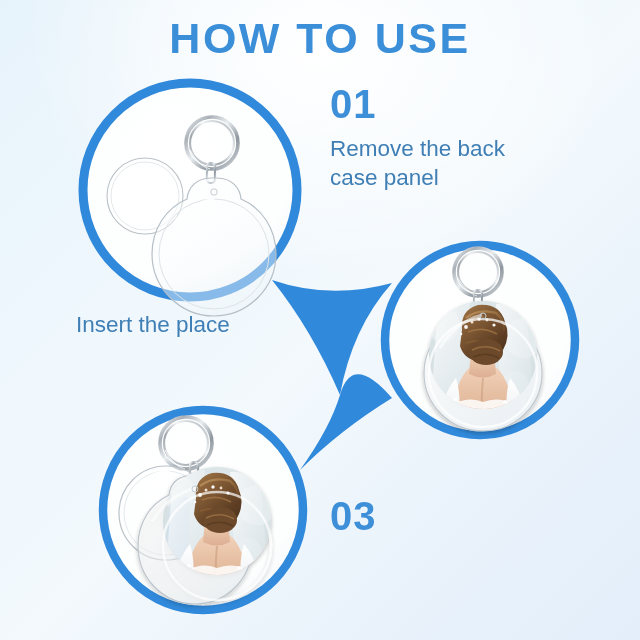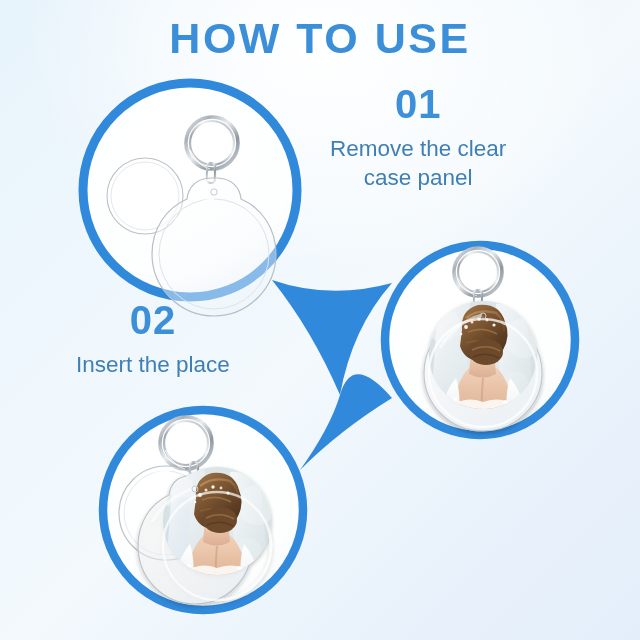--- a/index.html
+++ b/index.html
@@ -33,21 +33,21 @@
     text-align: center;
     font-size: 43px;
     font-weight: bold;
     letter-spacing: 2.5px;
     color: #3b8ed8;
     text-shadow: 0 1px 0 rgba(255,255,255,0.8);
     white-space: nowrap;
   }
 
   
-  .step-text { position: absolute; text-align: center; }
+  .step-text { position: absolute; }
   .step-num {
     font-size: 40px;
     font-weight: bold;
     color: #3d8fd8;
     line-height: 1;
     letter-spacing: 1px;
   }
   .step-desc {
     margin-top: 11px;
     font-size: 22.5px;
@@ -364,25 +364,25 @@
         </g>
         <circle cx="217" cy="546" r="54" fill="none" stroke="#ffffff" stroke-width="2.4" opacity="0.7"></circle>
         <path d="M 152 522 Q 168 495 196 488" fill="none" stroke="#ffffff" stroke-width="3" opacity="0.5"></path>
         <circle cx="195" cy="489" r="3" fill="none" stroke="#c3ccd2" stroke-width="1"></circle>
       </g>
     </g>
   </svg>
 
   <div class="step-text" id="text-01">
     <div class="step-num">01</div>
-    <div class="step-desc">Remove the clear
+    <div class="step-desc">Remove the back
 case panel</div>
   </div>
 
   <div class="step-text" id="text-02">
-    <div class="step-num">02</div>
     <div class="step-desc">Insert the place</div>
   </div>
 
   <div class="step-text" id="text-03">
+    <div class="step-num">03</div>
   </div>
 
 </div>
 
 </body></html>

